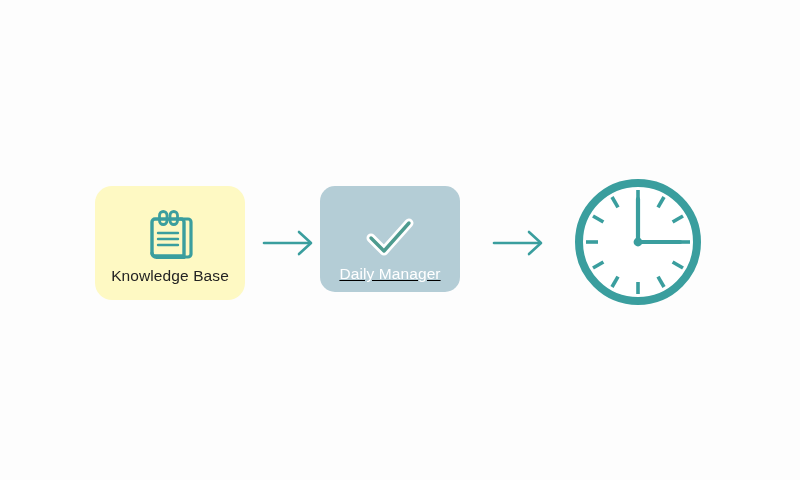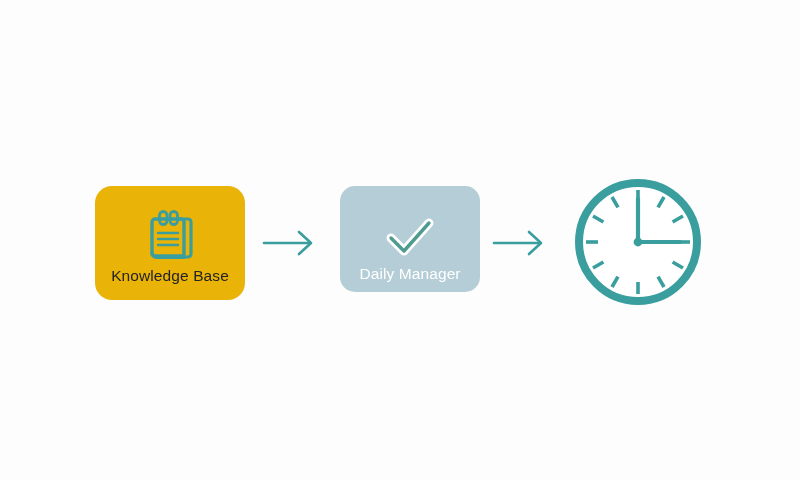--- a/index.html
+++ b/index.html
@@ -33,48 +33,49 @@
     align-items: center;
     justify-content: center;
   }
 
   
   #node-knowledge-base {
     left: 95px;
     top: 186px;
     width: 150px;
     height: 114px;
-    background: #eab308;
+    background: #fef9c3;
     border-radius: 17px;
     padding-top: 6px;
   }
   #node-knowledge-base .node-icon-wrap {
     height: 58px;
     display: flex;
     align-items: center;
     justify-content: center;
     margin-bottom: 2px;
   }
   #node-knowledge-base .node-label {
     font-size: 15.5px;
     color: #232323;
     letter-spacing: 0.1px;
     white-space: nowrap;
     line-height: 1;
   }
 
   
   #node-daily-manager {
-    left: 340px;
+    left: 320px;
     top: 186px;
     width: 140px;
     height: 106px;
     background: #b4cdd6;
     border-radius: 15px;
     padding-top: 19px;
+    text-decoration: underline;
   }
   #node-daily-manager .node-icon-wrap {
     height: 48px;
     display: flex;
     align-items: center;
     justify-content: center;
     margin-bottom: 3px;
   }
   #node-daily-manager .node-label {
     font-size: 15.5px;

